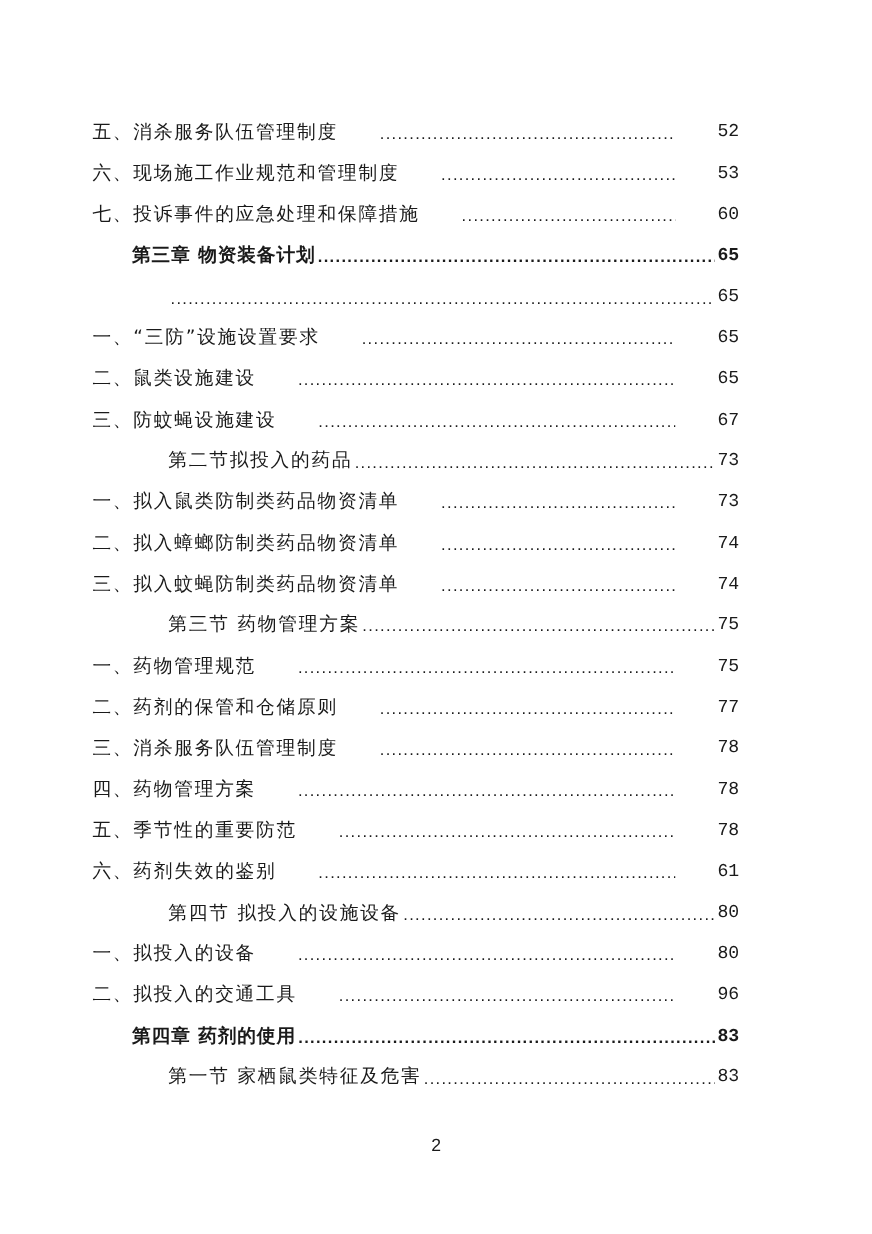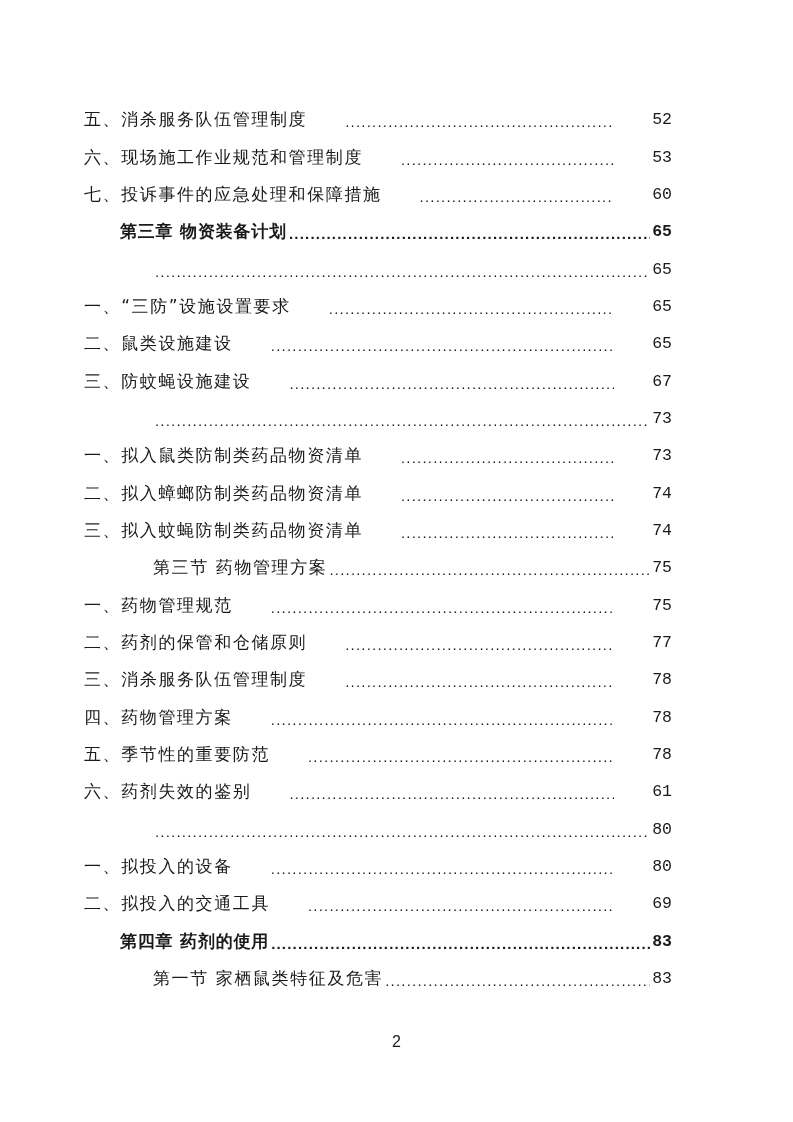--- a/index.html
+++ b/index.html
@@ -94,20 +94,21 @@
     <span class="toc-title">二、鼠类设施建设</span>
     <span class="toc-leader">............................................................................................................................................</span>
     <span class="toc-page">65</span>
   </div>
   <div class="toc-row level-3">
     <span class="toc-title">三、防蚊蝇设施建设</span>
     <span class="toc-leader">............................................................................................................................................</span>
     <span class="toc-page">67</span>
   </div>
   <div class="toc-row level-2">
+    <span class="toc-title">第二节拟投入的药品</span>
     <span class="toc-leader">............................................................................................................................................</span>
     <span class="toc-page">73</span>
   </div>
   <div class="toc-row level-3">
     <span class="toc-title">一、拟入鼠类防制类药品物资清单</span>
     <span class="toc-leader">............................................................................................................................................</span>
     <span class="toc-page">73</span>
   </div>
   <div class="toc-row level-3">
     <span class="toc-title">二、拟入蟑螂防制类药品物资清单</span>
@@ -148,32 +149,33 @@
     <span class="toc-title">五、季节性的重要防范</span>
     <span class="toc-leader">............................................................................................................................................</span>
     <span class="toc-page">78</span>
   </div>
   <div class="toc-row level-3">
     <span class="toc-title">六、药剂失效的鉴别</span>
     <span class="toc-leader">............................................................................................................................................</span>
     <span class="toc-page">61</span>
   </div>
   <div class="toc-row level-2">
+    <span class="toc-title">第四节  拟投入的设施设备</span>
     <span class="toc-leader">............................................................................................................................................</span>
     <span class="toc-page">80</span>
   </div>
   <div class="toc-row level-3">
     <span class="toc-title">一、拟投入的设备</span>
     <span class="toc-leader">............................................................................................................................................</span>
     <span class="toc-page">80</span>
   </div>
   <div class="toc-row level-3">
     <span class="toc-title">二、拟投入的交通工具</span>
     <span class="toc-leader">............................................................................................................................................</span>
-    <span class="toc-page">69</span>
+    <span class="toc-page">96</span>
   </div>
   <div class="toc-row level-1">
     <span class="toc-title">第四章  药剂的使用</span>
     <span class="toc-leader">............................................................................................................................................</span>
     <span class="toc-page">83</span>
   </div>
   <div class="toc-row level-2">
     <span class="toc-title">第一节  家栖鼠类特征及危害</span>
     <span class="toc-leader">............................................................................................................................................</span>
     <span class="toc-page">83</span>

